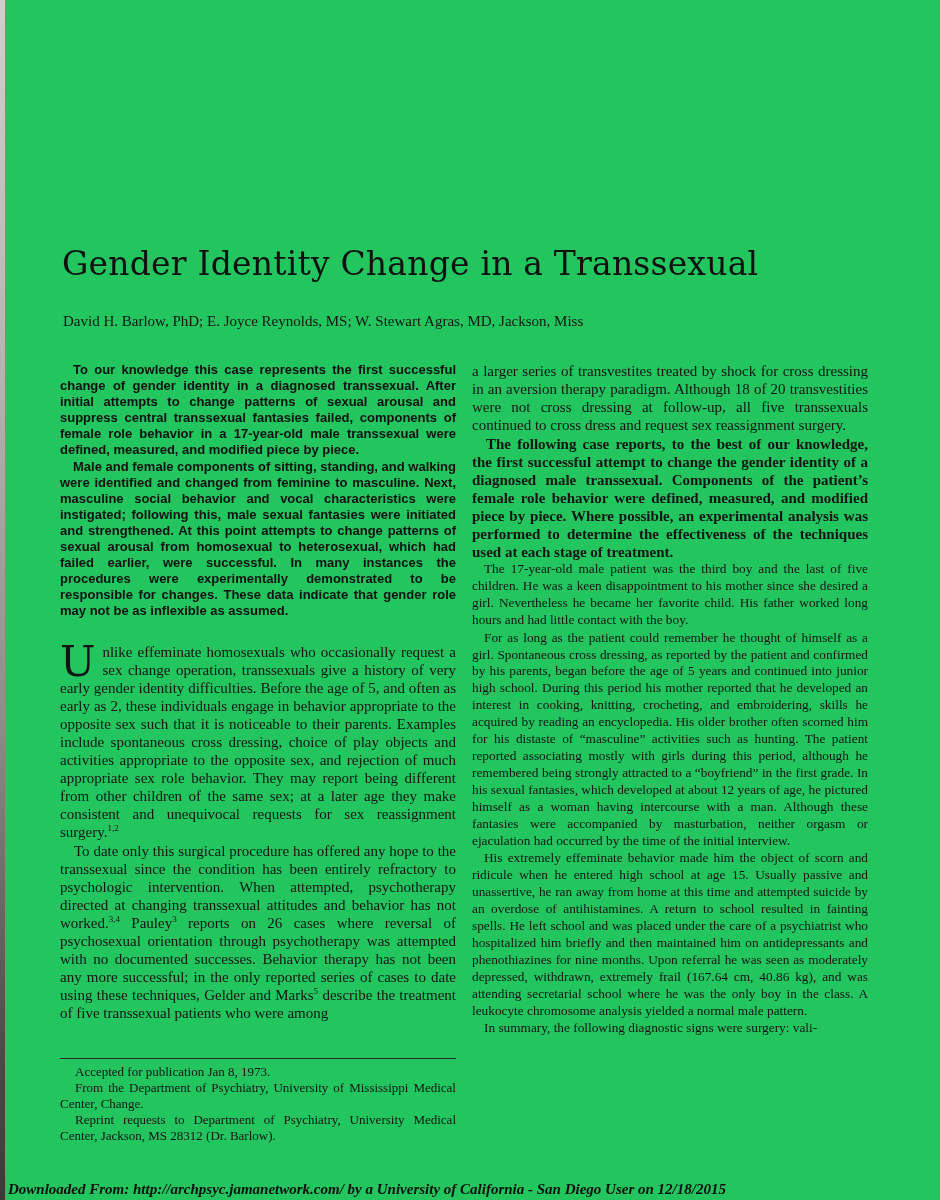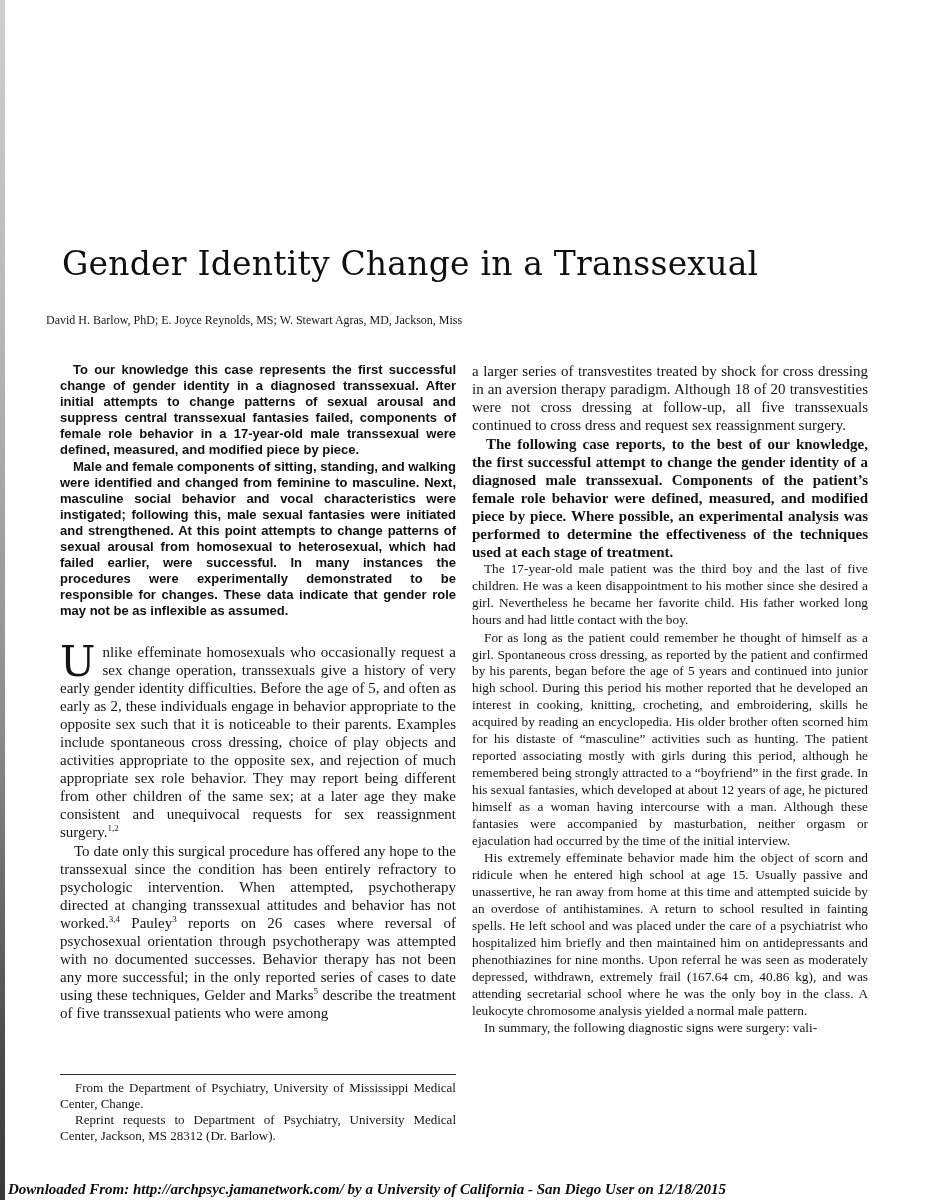--- a/index.html
+++ b/index.html
@@ -1,21 +1,21 @@
 <!DOCTYPE html>
 <html><head>
 <meta charset="utf-8">
 <style>
   * { margin: 0; padding: 0; box-sizing: border-box; }
   html, body { background: #e8e8e8; }
   .page {
     position: relative;
     width: 940px;
     height: 1200px;
-    background: #ffffff;
+    background: #22c55e;
     overflow: hidden;
     font-family: "Liberation Serif", serif;
     color: #141414;
   }
   .scan-edge {
     position: absolute;
     left: 0; top: 0;
     width: 5px; height: 1200px;
     background: linear-gradient(to bottom, #cfcfcf 0%, #b5b5b5 30%, #8d8d8d 60%, #4a4a4a 88%, #3a3a3a 100%);
   }
@@ -25,23 +25,23 @@
     width: 820px;
     font-family: "DejaVu Serif", serif;
     font-size: 33px;
     font-weight: 400;
     letter-spacing: 0.2px;
     color: #101010;
     white-space: nowrap;
   }
   .authors-line {
     position: absolute;
-    left: 46px; top: 313px;
+    left: 63px; top: 313px;
     width: 820px;
-    font-size: 12px;
+    font-size: 15px;
     color: #151515;
   }
   .columns {
     position: absolute;
     left: 60px; top: 362px;
     width: 820px; height: 782px;
     display: flex;
     gap: 16px;
     overflow: hidden;
   }
@@ -139,20 +139,21 @@
         <p>To our knowledge this case represents the first successful change of gender identity in a diagnosed transsexual. After initial attempts to change patterns of sexual arousal and suppress central transsexual fantasies failed, components of female role behavior in a 17-year-old male transsexual were defined, measured, and modified piece by piece.</p>
         <p>Male and female components of sitting, standing, and walking were identified and changed from feminine to masculine. Next, masculine social behavior and vocal characteristics were instigated; following this, male sexual fantasies were initiated and strengthened. At this point attempts to change patterns of sexual arousal from homosexual to heterosexual, which had failed earlier, were successful. In many instances the procedures were experimentally demonstrated to be responsible for changes. These data indicate that gender role may not be as inflexible as assumed.</p>
       </div>
 
       <div class="bodytext intro-block">
         <p><span class="dropcap">U</span><span>nlike effeminate homosexuals who occasionally request a sex change operation, transsexuals give a history of very early gender identity difficulties. Before the age of 5, and often as early as 2, these individuals engage in behavior appropriate to the opposite sex such that it is noticeable to their parents. Examples include spontaneous cross dressing, choice of play objects and activities appropriate to the opposite sex, and rejection of much appropriate sex role behavior. They may report being different from other children of the same sex; at a later age they make consistent and unequivocal requests for sex reassignment surgery.</span><sup>1,2</sup></p>
         <p class="indent"><span>To date only this surgical procedure has offered any hope to the transsexual since the condition has been entirely refractory to psychologic intervention. When attempted, psychotherapy directed at changing transsexual attitudes and behavior has not worked.</span><sup>3,4</sup><span> Pauley</span><sup>3</sup><span> reports on 26 cases where reversal of psychosexual orientation through psychotherapy was attempted with no documented successes. Behavior therapy has not been any more successful; in the only reported series of cases to date using these techniques, Gelder and Marks</span><sup>5</sup><span> describe the treatment of five transsexual patients who were among</span></p>
       </div>
 
       <div class="footnote-block">
+        <p>Accepted for publication Jan 8, 1973.</p>
         <p>From the Department of Psychiatry, University of Mississippi Medical Center, Change.</p>
         <p>Reprint requests to Department of Psychiatry, University Medical Center, Jackson, MS 28312 (Dr. Barlow).</p>
       </div>
 
     </div>
 
     <div class="col">
 
       <div class="bodytext">
         <p class="rcol-p1">a larger series of transvestites treated by shock for cross dressing in an aversion therapy paradigm. Although 18 of 20 transvestities were not cross dressing at follow-up, all five transsexuals continued to cross dress and request sex reassignment surgery.</p>

